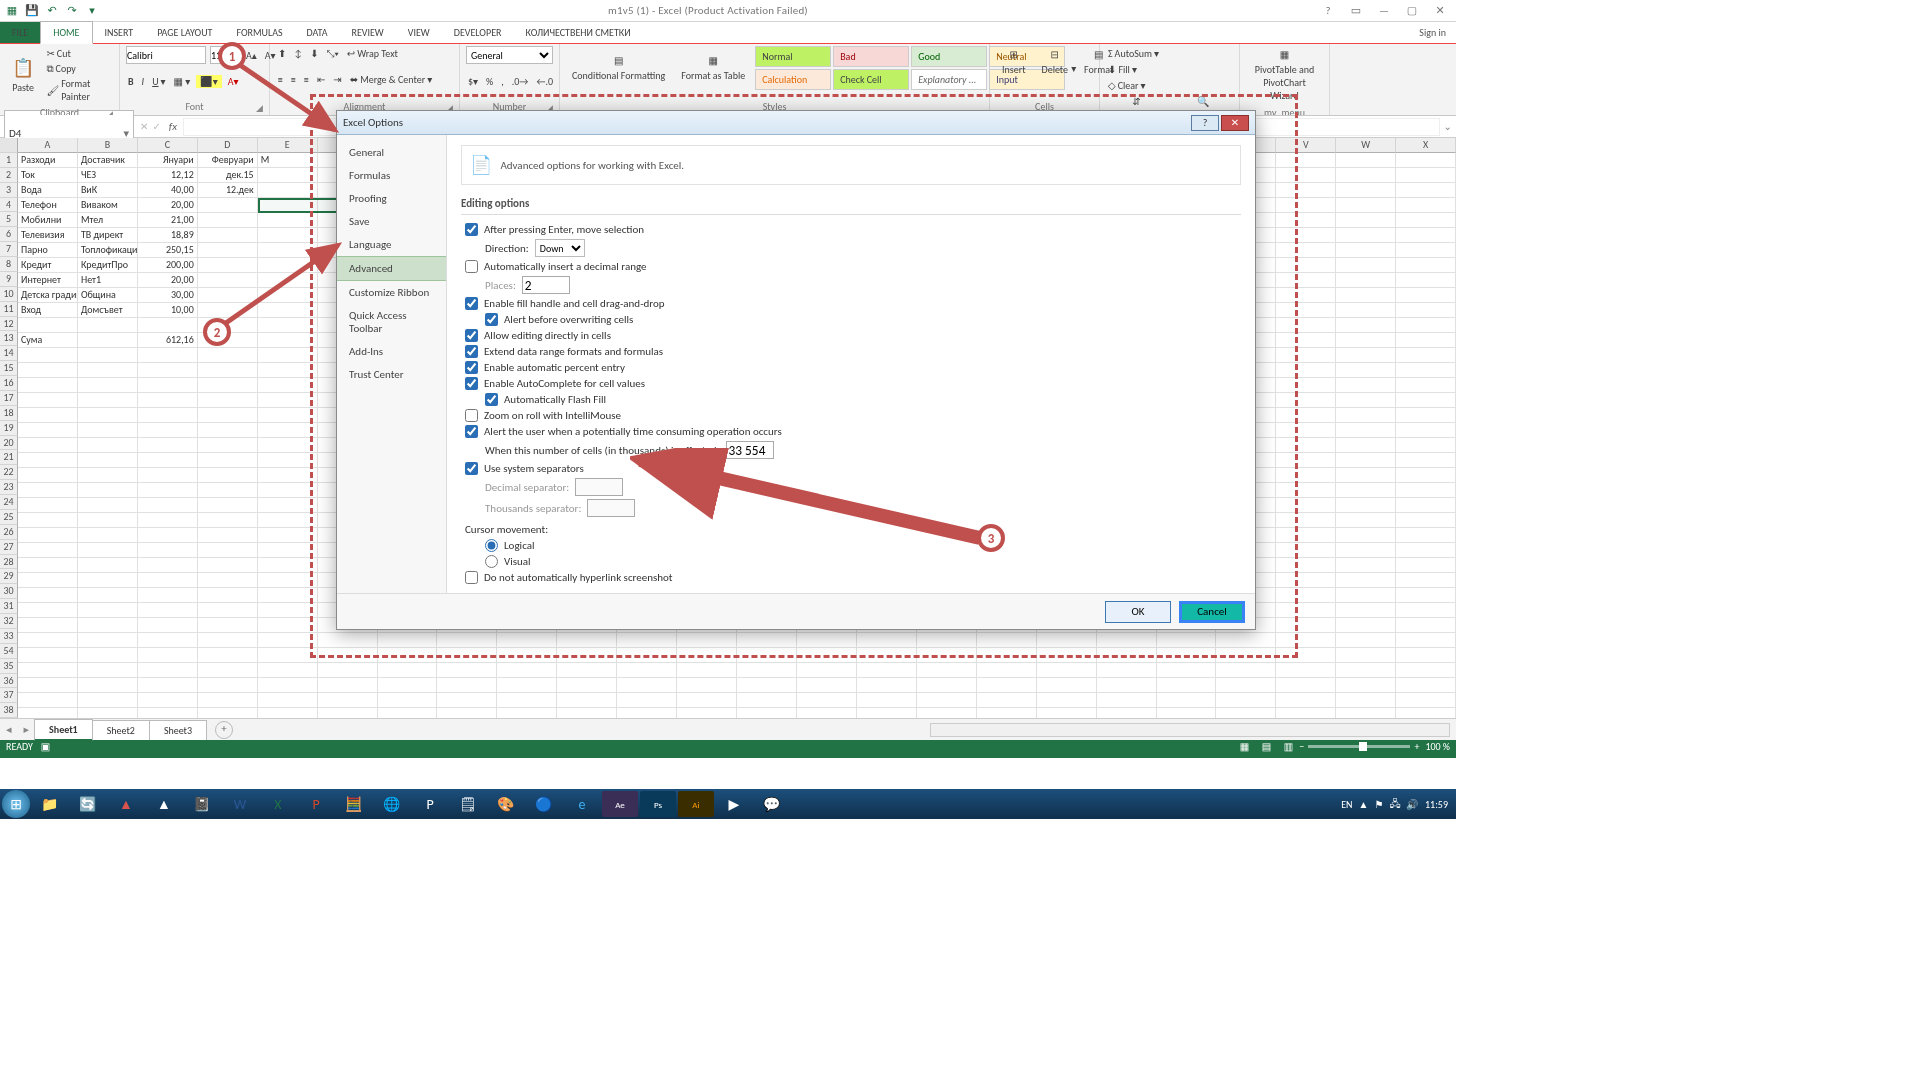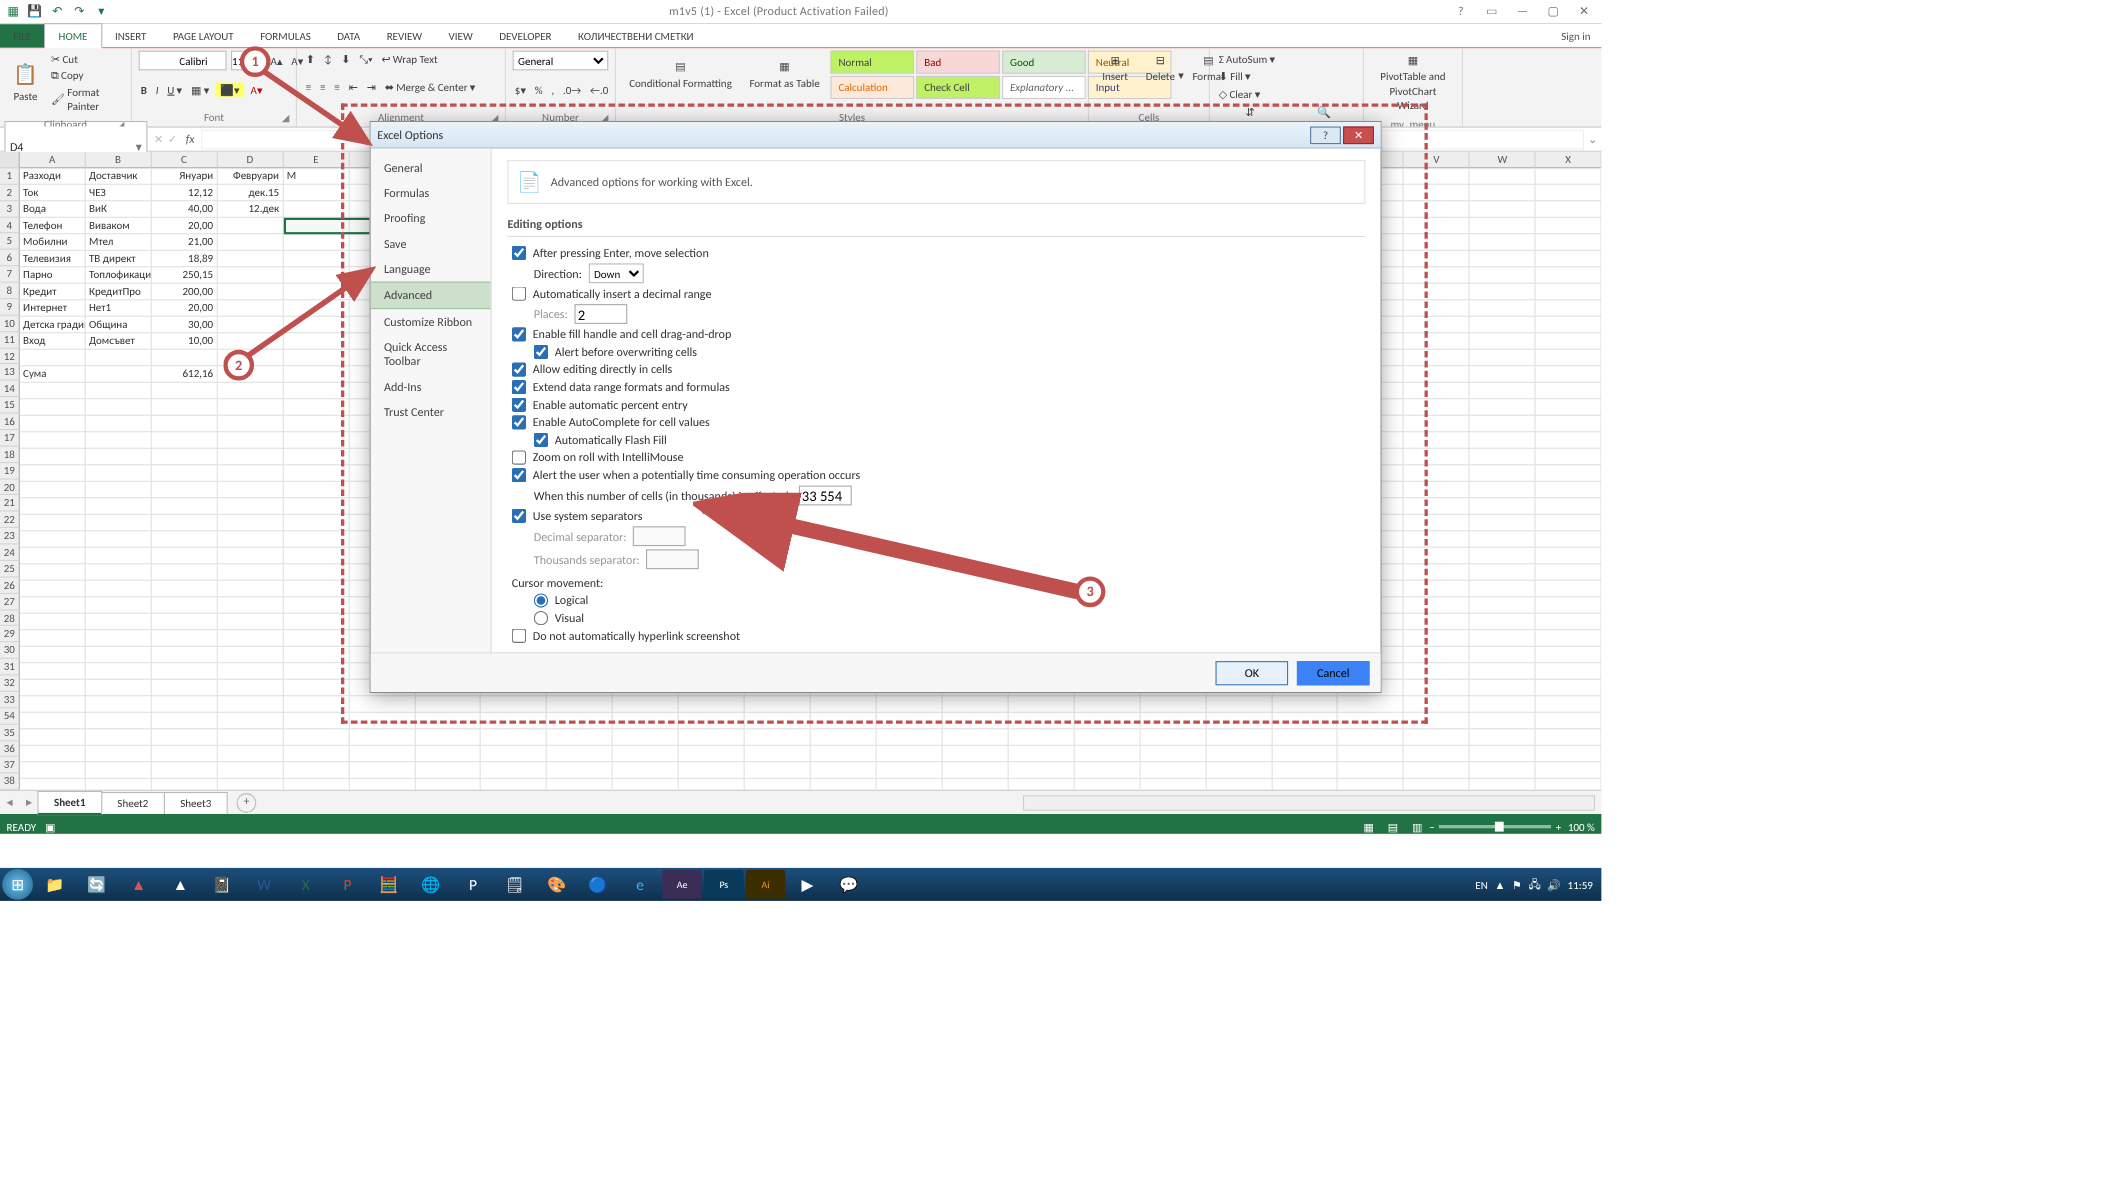--- a/index.html
+++ b/index.html
@@ -53,21 +53,21 @@
 .cell{width:80px;height:15px;border-right:1px solid #e0e0e0;border-bottom:1px solid #e0e0e0;padding:0 3px;font-size:10px;white-space:nowrap;overflow:hidden;}
 .cell.r{text-align:right;}
 .sel{position:absolute;border:2px solid #217346;background:rgba(33,115,70,.05);}
 
 .sheettabs{height:22px;display:flex;align-items:center;border-top:1px solid #ccc;background:#f3f3f3;}
 .sheettabs .nav{padding:0 6px;color:#888;}
 .stab{padding:3px 14px;border:1px solid #bbb;border-bottom:none;background:#fff;font-size:10px;cursor:pointer;margin-left:-1px;}
 .stab.active{background:#fff;border-bottom:2px solid #217346;font-weight:600;}
 .addsheet{width:18px;height:18px;border:1px solid #bbb;border-radius:9px;text-align:center;margin-left:8px;color:#666;cursor:pointer;}
 
-.status{height:18px;background:#217346;color:#fff;display:flex;align-items:flex-end;font-size:10px;padding:0 6px;}
+.status{height:18px;background:#217346;color:#fff;display:flex;align-items:flex-start;font-size:10px;padding:0 6px;}
 .status .spacer{flex:1;}
 .status .vbtn{width:22px;text-align:center;cursor:pointer;}
 .status .zoom{width:120px;display:flex;align-items:center;gap:4px;}
 .status .zoom .track{flex:1;height:3px;background:rgba(255,255,255,.5);position:relative;}
 .status .zoom .thumb{position:absolute;left:50%;top:-3px;width:8px;height:9px;background:#fff;}
 
 .taskbar{position:absolute;left:0;right:0;bottom:0;height:30px;background:linear-gradient(#1c4f7c,#0f2f4c);display:flex;align-items:center;gap:2px;padding:0 2px;}
 .taskbar .tb{width:36px;height:26px;display:flex;align-items:center;justify-content:center;font-size:14px;color:#fff;cursor:pointer;border-radius:2px;}
 .taskbar .tray{margin-left:auto;display:flex;align-items:center;gap:6px;color:#fff;font-size:10px;padding-right:6px;}
 
@@ -83,21 +83,21 @@
 .dialog .side div.active{background:#cde0cc;border:1px solid #9ec49c;border-left:none;border-right:none;}
 .dialog .main{flex:1;overflow:auto;padding:10px 14px;font-size:11px;color:#333;position:relative;}
 .dialog .main h3{font-size:11px;color:#555;border-bottom:1px solid #ddd;padding:4px 0;margin:8px 0;font-weight:600;}
 .dialog .main .banner{display:flex;align-items:center;gap:8px;border:1px solid #e2e2e2;padding:8px;color:#555;}
 .opt{display:flex;align-items:center;gap:6px;margin:3px 0 3px 4px;}
 .opt.indent{margin-left:24px;}
 .opt input[type=checkbox],.opt input[type=radio]{accent-color:#2a6fb5;}
 .opt .dis{color:#999;}
 .numbox{width:48px;height:18px;border:1px solid #aaa;padding:0 2px;text-align:left;}
 .dialog .foot{height:36px;border-top:1px solid #ddd;display:flex;align-items:center;justify-content:flex-end;gap:8px;padding:0 10px;background:#f7f7f7;}
-.dialog .foot button{width:66px;height:22px;border:1px solid #3b82f6;background:#3b82f6;font-size:11px;cursor:pointer;}
+.dialog .foot button{width:66px;height:22px;border:3px solid #3b82f6;background:#14b8a6;font-size:11px;cursor:pointer;}
 .dialog .foot button.ok{border:1px solid #3b78b4;background:#e8f1fb;}
 
 .marker{position:absolute;width:28px;height:28px;border:4px solid #c0504d;border-radius:50%;background:#fff;color:#c0504d;font-weight:700;display:flex;align-items:center;justify-content:center;font-size:13px;z-index:50;}
 .dashbox{position:absolute;border:3px dashed #c0504d;z-index:40;pointer-events:none;}
 .arrow{position:absolute;z-index:45;pointer-events:none;}
 </style>
 </head>
 <body>
 
 <div class="titlebar">
@@ -142,21 +142,21 @@
       <div>
         <div class="mini">✂ <span>Cut</span></div>
         <div class="mini">⧉ <span>Copy</span></div>
         <div class="mini">🖌 <span>Format Painter</span></div>
       </div>
     </div>
     <div class="cap"><span>Clipboard</span><span class="dlg">◢</span></div>
   </div>
   <div class="grp" style="width:150px">
     <div class="row">
-        <input class="fs" style="width: 80px; padding-left: 36px;" value="Calibri">
+        <input class="fs" style="width: 80px;" value="Calibri">
         <input class="fs" style="width: 30px;" value="11">
         <span class="mini">A▴</span>
         <span class="mini">A▾</span>
       </div>
     <div class="row">
       <span class="mini">
           <b>B</b>
         </span>
       <span class="mini">
           <i>I</i>

